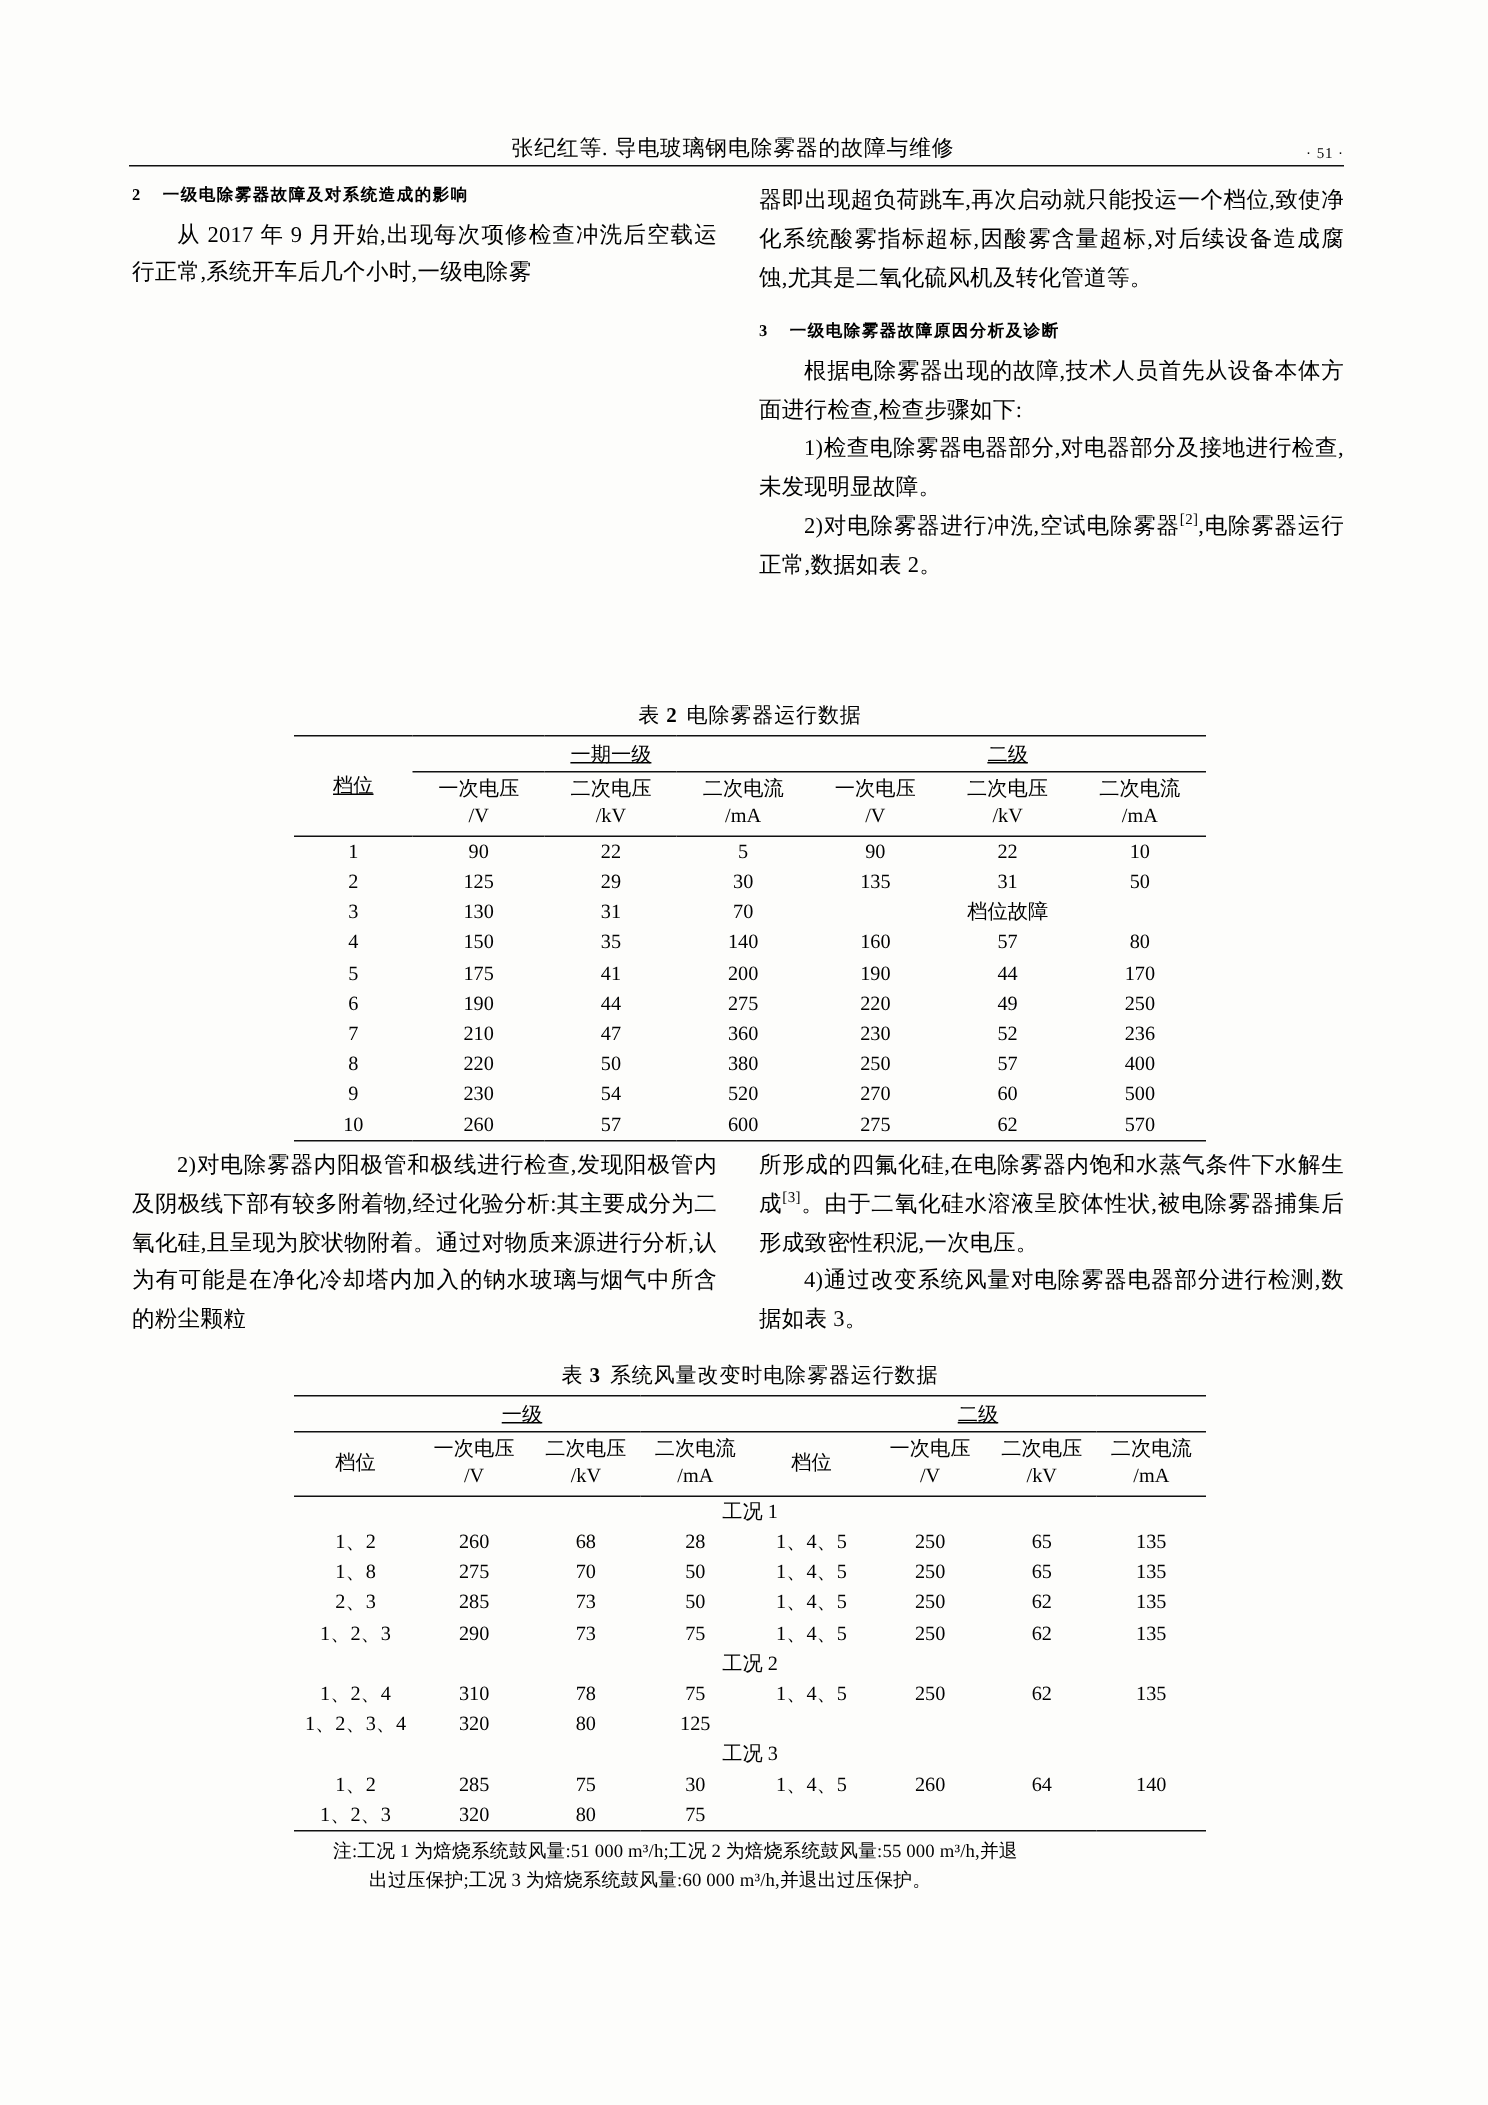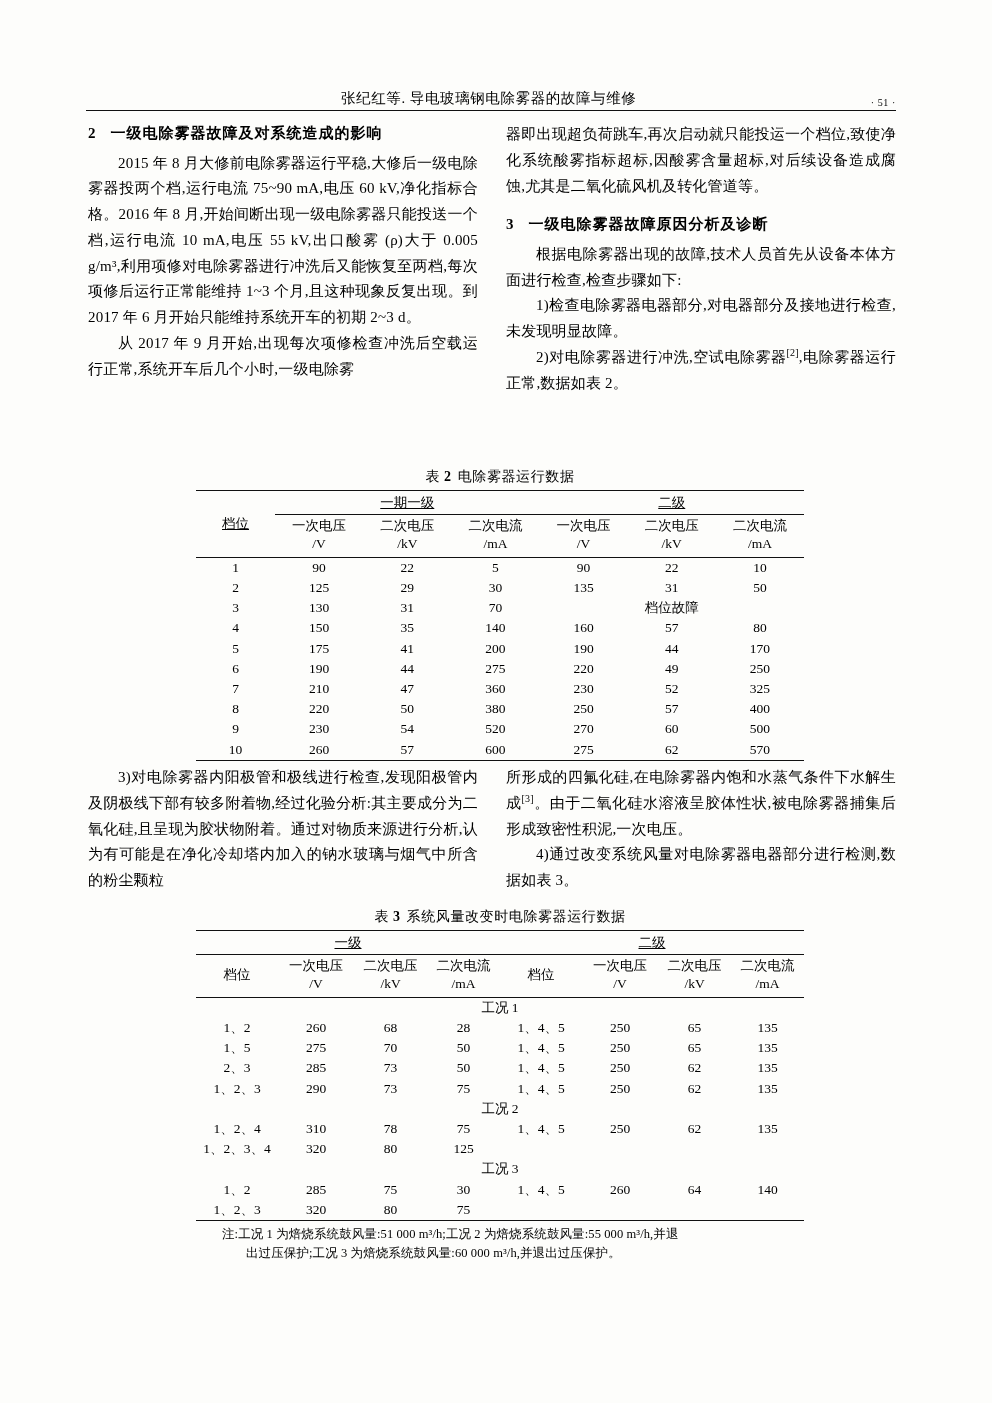--- a/index.html
+++ b/index.html
@@ -59,21 +59,21 @@
     text-align: justify;
     text-justify: inter-ideograph;
     letter-spacing: 0.2px;
   }
   .col-left  { left: 88px; }
   .col-right { left: 506px; }
   .col-top   { top: 122px; }
 
   .sec-head {
     font-weight: bold;
-    font-size: 15px;
+    font-size: 11px;
     letter-spacing: 1px;
     margin: 0 0 6px 0;
     line-height: 1.5;
   }
   .sec-head .sec-num { margin-right: 14px; }
 
   p.para {
     margin: 0;
     text-indent: 2em;
   }
@@ -145,21 +145,20 @@
   <div class="running-head">
     <span class="rh-title">张纪红等.  导电玻璃钢电除雾器的故障与维修</span>
     <span class="rh-page">· 51 ·</span>
   </div>
   <div class="head-rule"></div>
 
   <div class="col col-left col-top">
     <h2 class="sec-head">
       <span class="sec-num">2</span><span>一级电除雾器故障及对系统造成的影响</span>
     </h2>
-    <p class="para">2015 年 8 月大修前电除雾器运行平稳,大修后一级电除雾器投两个档,运行电流 75~90 mA,电压 60 kV,净化指标合格。2016 年 8 月,开始间断出现一级电除雾器只能投送一个档,运行电流 10 mA,电压 55 kV,出口酸雾 (ρ)大于 0.005 g/m³,利用项修对电除雾器进行冲洗后又能恢复至两档,每次项修后运行正常能维持 1~3 个月,且这种现象反复出现。到 2017 年 6 月开始只能维持系统开车的初期 2~3 d。</p>
     <p class="para">从 2017 年 9 月开始,出现每次项修检查冲洗后空载运行正常,系统开车后几个小时,一级电除雾</p>
   </div>
 
   <div class="col col-right col-top">
     <p class="para cont">器即出现超负荷跳车,再次启动就只能投运一个档位,致使净化系统酸雾指标超标,因酸雾含量超标,对后续设备造成腐蚀,尤其是二氧化硫风机及转化管道等。</p>
     <h2 class="sec-head" style="margin-top:14px;">
       <span class="sec-num">3</span><span>一级电除雾器故障原因分析及诊断</span>
     </h2>
     <p class="para">根据电除雾器出现的故障,技术人员首先从设备本体方面进行检查,检查步骤如下:</p>
     <p class="para">1)检查电除雾器电器部分,对电器部分及接地进行检查,未发现明显故障。</p>
@@ -248,21 +247,21 @@
           <td>49</td>
           <td>250</td>
         </tr>
         <tr>
           <td>7</td>
           <td>210</td>
           <td>47</td>
           <td>360</td>
           <td>230</td>
           <td>52</td>
-          <td>325</td>
+          <td>236</td>
         </tr>
         <tr>
           <td>8</td>
           <td>220</td>
           <td>50</td>
           <td>380</td>
           <td>250</td>
           <td>57</td>
           <td>400</td>
         </tr>
@@ -282,21 +281,21 @@
           <td class="rule-bot">600</td>
           <td class="rule-bot">275</td>
           <td class="rule-bot">62</td>
           <td class="rule-bot">570</td>
         </tr>
       </tbody>
     </table>
   </div>
 
   <div class="col col-left" style="top:765px;">
-    <p class="para">3)对电除雾器内阳极管和极线进行检查,发现阳极管内及阴极线下部有较多附着物,经过化验分析:其主要成分为二氧化硅,且呈现为胶状物附着。通过对物质来源进行分析,认为有可能是在净化冷却塔内加入的钠水玻璃与烟气中所含的粉尘颗粒</p>
+    <p class="para">2)对电除雾器内阳极管和极线进行检查,发现阳极管内及阴极线下部有较多附着物,经过化验分析:其主要成分为二氧化硅,且呈现为胶状物附着。通过对物质来源进行分析,认为有可能是在净化冷却塔内加入的钠水玻璃与烟气中所含的粉尘颗粒</p>
   </div>
 
   <div class="col col-right" style="top:765px;">
     <p class="para cont"><span>所形成的四氟化硅,在电除雾器内饱和水蒸气条件下水解生成</span><sup class="ref">[3]</sup><span>。由于二氧化硅水溶液呈胶体性状,被电除雾器捕集后形成致密性积泥,一次电压。</span></p>
     <p class="para">4)通过改变系统风量对电除雾器电器部分进行检测,数据如表 3。</p>
   </div>
 
   <div class="table-block" style="top:908px;">
     <div class="table-caption">
       <span>表</span><span class="cap-num">3</span><span>系统风量改变时电除雾器运行数据</span>
@@ -336,21 +335,21 @@
           <td>1、2</td>
           <td>260</td>
           <td>68</td>
           <td>28</td>
           <td>1、4、5</td>
           <td>250</td>
           <td>65</td>
           <td>135</td>
         </tr>
         <tr>
-          <td>1、5</td>
+          <td>1、8</td>
           <td>275</td>
           <td>70</td>
           <td>50</td>
           <td>1、4、5</td>
           <td>250</td>
           <td>65</td>
           <td>135</td>
         </tr>
         <tr>
           <td>2、3</td>

